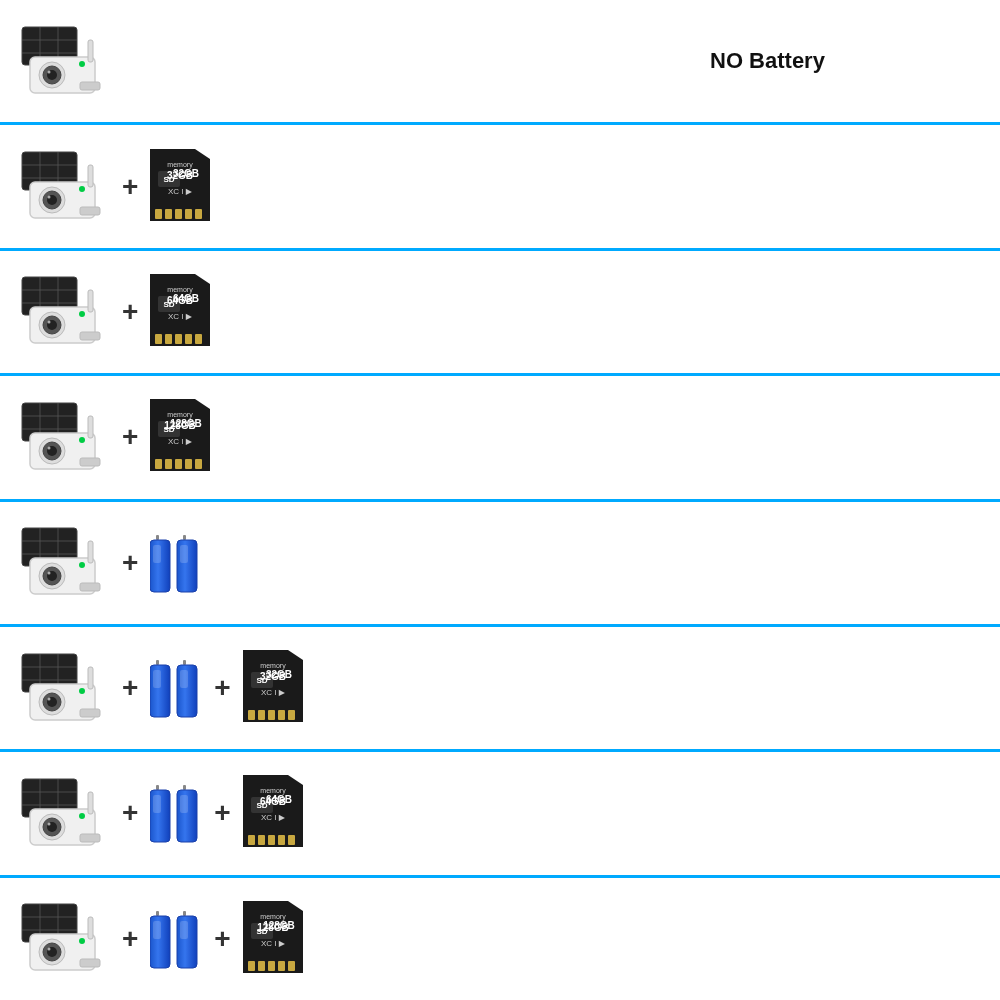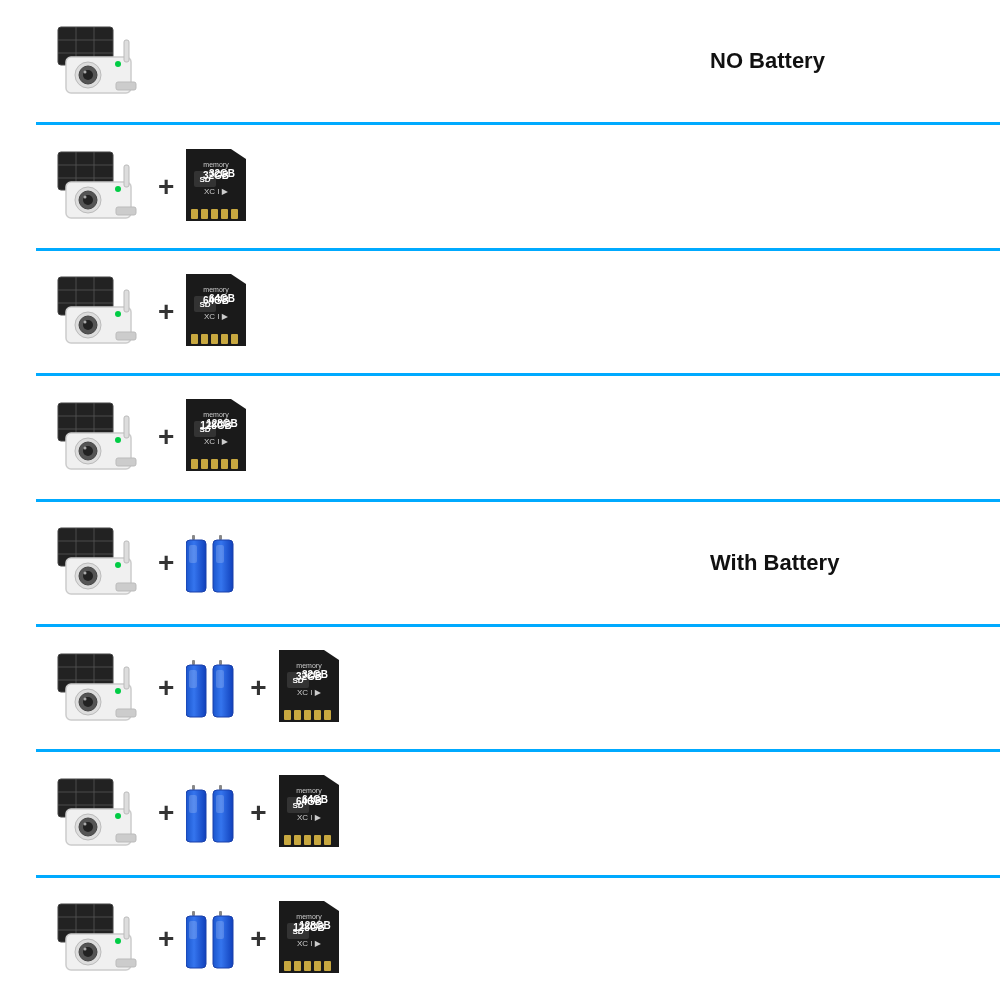--- a/index.html
+++ b/index.html
@@ -8,21 +8,20 @@
       height: 1000px;
       background: #fff;
       font-family: Arial, sans-serif;
       overflow: hidden;
     }
     .container {
       width: 1000px;
       height: 1000px;
       display: flex;
       flex-direction: column;
-      padding-left: 36px;
     }
     .row {
       display: flex;
       align-items: center;
       flex: 1;
       border-bottom: 3px solid #00aaff;
       padding: 0 20px;
       background: #fff;
     }
     .row:last-child {
@@ -259,21 +258,20 @@
     <rect x="30" y="18" width="8" height="18" rx="2" fill="rgba(255,255,255,0.18)"></rect>
     <defs>
       <linearGradient id="battGrad" x1="0" y1="0" x2="1" y2="0">
         <stop offset="0%" stop-color="#1a55cc"></stop>
         <stop offset="40%" stop-color="#3575ee"></stop>
         <stop offset="100%" stop-color="#1040bb"></stop>
       </linearGradient>
     </defs>
   </svg></div>
       </div>
-      <div class="label-area"><span>With Battery</span></div>
     </div>
     <div class="row">
       <div class="items-area">
         <div><svg viewBox="0 0 90 75" width="90" height="75" xmlns="http://www.w3.org/2000/svg">
 
     <rect x="2" y="5" width="55" height="38" rx="3" fill="#222" stroke="#444" stroke-width="1"></rect>
 
     <line x1="2" y1="18" x2="57" y2="18" stroke="#555" stroke-width="0.8"></line>
     <line x1="2" y1="31" x2="57" y2="31" stroke="#555" stroke-width="0.8"></line>
     <line x1="20" y1="5" x2="20" y2="43" stroke="#555" stroke-width="0.8"></line>

